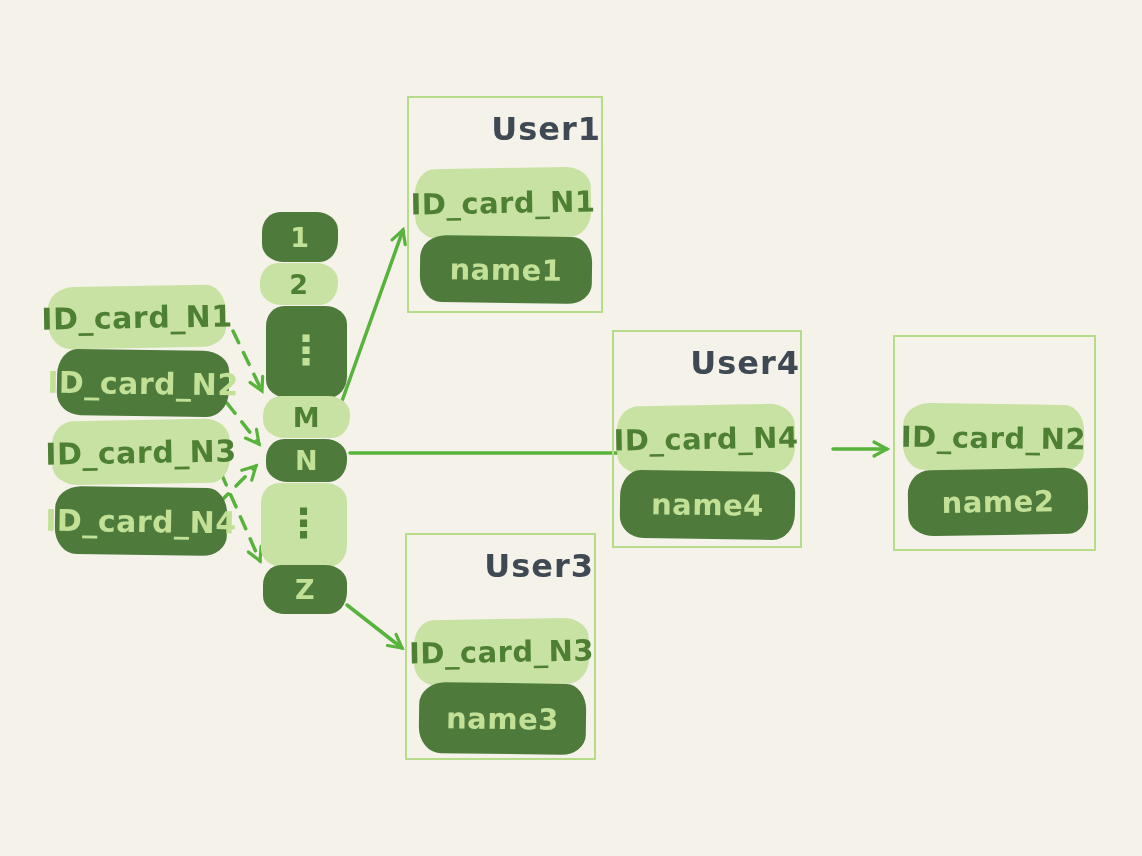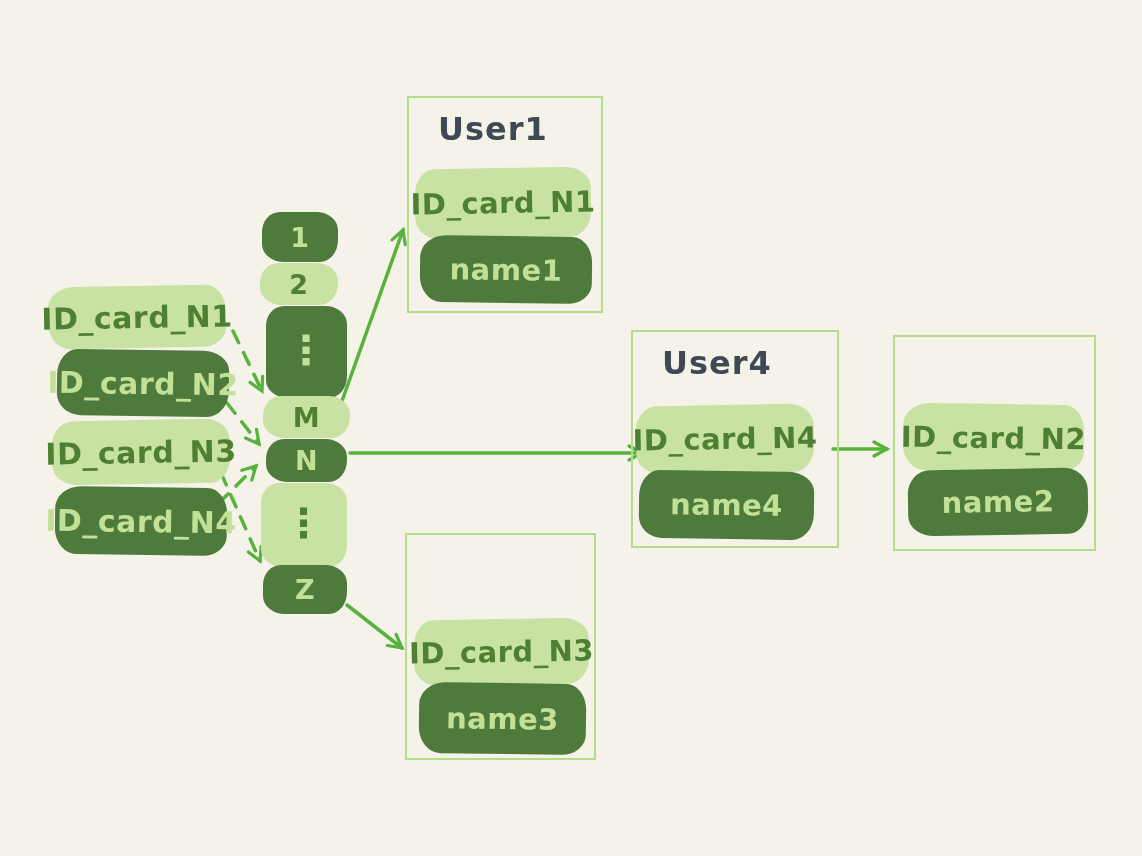--- a/index.html
+++ b/index.html
@@ -40,21 +40,21 @@
   .dots{font-size:40px;line-height:1;font-weight:bold;padding-bottom:4px;}
 
   .userbox{
     position:absolute;
     border:2px solid #b6dc8a;
     box-sizing:border-box;
     background:transparent;
   }
   .userbox .title{
     position:absolute;left:0;right:0;top:12px;
-    text-align:left;
+    text-align:right;
     color:#3e4953;
     font-size:32px;
     font-weight:bold;
     letter-spacing:1px;
     padding-left:29px;
   }
   .userbox .pill{font-size:29px;}
 </style>
 </head>
 <body>
@@ -89,29 +89,30 @@
   <div class="pill dark bucket r4" style="left:266px;top:439px;width:81px;height:43px;">N</div>
   <div class="pill light bucket dots r4" style="left:261px;top:483px;width:86px;height:80px;">⋮</div>
   <div class="pill dark bucket r4" style="left:263px;top:565px;width:84px;height:49px;">Z</div>
 
   <div class="userbox" style="left:407px;top:96px;width:196px;height:217px;">
     <div class="title">User1</div>
     <div class="pill light r2 tl" style="left:6px;top:70px;width:176px;height:70px;">ID_card_N1</div>
     <div class="pill dark r1 tr" style="left:11px;top:138px;width:172px;height:67px;">name1</div>
   </div>
 
-  <div class="userbox" style="left:631px;top:330px;width:208px;height:218px;">
+  <div class="userbox" style="left:612px;top:330px;width:190px;height:218px;">
     <div class="title">User4</div>
     <div class="pill light r3 tl" style="left:3px;top:73px;width:178px;height:68px;">ID_card_N4</div>
     <div class="pill dark r2 tr" style="left:6px;top:139px;width:175px;height:68px;">name4</div>
   </div>
 
   <div class="userbox" style="left:893px;top:335px;width:203px;height:216px;">
     <div class="pill light r1 tr" style="left:8px;top:67px;width:181px;height:67px;">ID_card_N2</div>
     <div class="pill dark r3 tl" style="left:13px;top:132px;width:180px;height:66px;">name2</div>
   </div>
 
   <div class="userbox" style="left:405px;top:533px;width:191px;height:227px;">
+    <div class="title">User3</div>
     <div class="pill light r2 tl" style="left:7px;top:84px;width:175px;height:66px;">ID_card_N3</div>
     <div class="pill dark r1 tr" style="left:12px;top:148px;width:167px;height:71px;">name3</div>
   </div>
 
 </div>
 
 </body></html>

